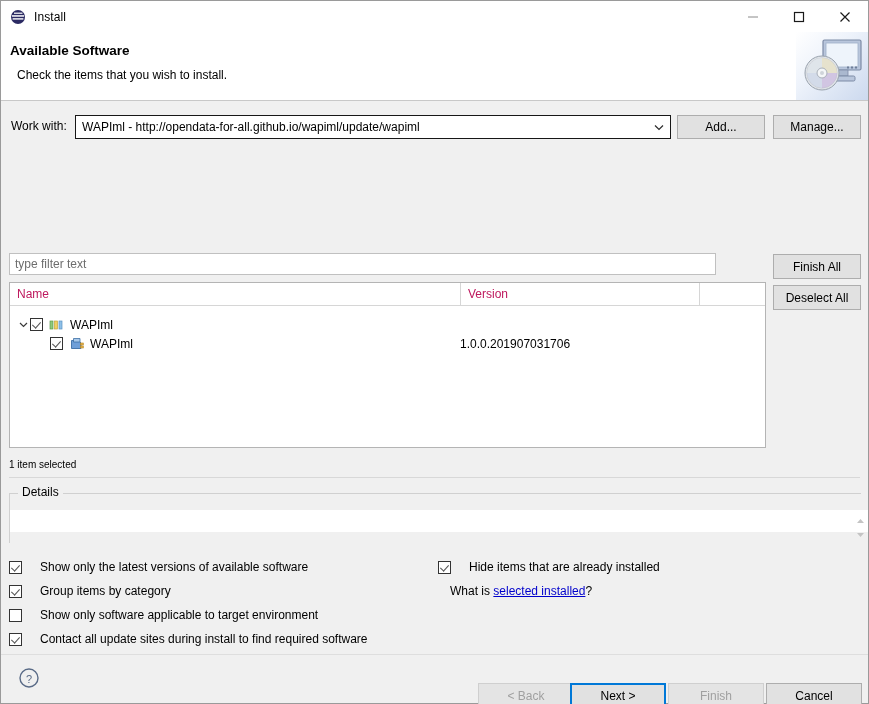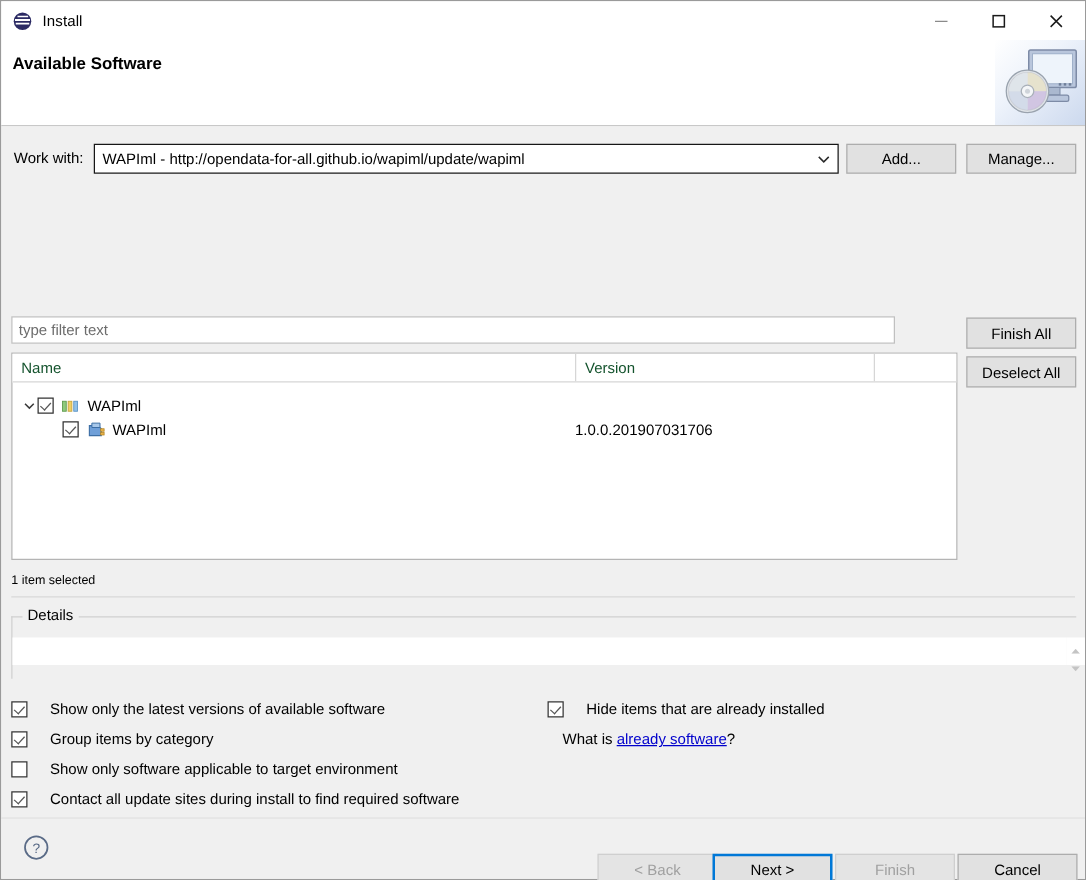--- a/index.html
+++ b/index.html
@@ -219,21 +219,21 @@
     border-bottom: 1px solid #d6d6d6;
     position: relative;
     background: #fff;
   }
   .th {
     position: absolute;
     top: 0;
     height: 22px;
     line-height: 22px;
     font-size: 12px;
-    color: #14532d;
+    color: #be185d;
     padding-left: 7px;
     box-sizing: border-box;
   }
   .th-name { left: 0; width: 450px; }
   .th-version { left: 450px; width: 239px; border-left: 1px solid #d6d6d6; }
   .th-spacer { left: 689px; width: 67px; border-left: 1px solid #d6d6d6; }
 
   .tree-rows {
     position: relative;
   }
@@ -473,20 +473,21 @@
       <div class="win-btn">
         <svg width="12" height="12" viewBox="0 0 12 12">
             <path d="M1.5 1.5l9 9M10.5 1.5l-9 9" stroke="#1a1a1a" stroke-width="1.2"></path>
           </svg>
       </div>
     </div>
   </div>
 
   <div class="header">
     <div class="header-title">Available Software</div>
+    <div class="header-sub">Check the items that you wish to install.</div>
     <div class="header-graphic">
       <svg width="72" height="68" viewBox="0 0 72 68">
 
         <rect x="27" y="8" width="38" height="30" rx="1.5" fill="#b9c6dc" stroke="#7d8ba6" stroke-width="1.2"></rect>
         <rect x="30" y="11" width="32" height="24" fill="#eef4fb" stroke="#9fb0c9" stroke-width="0.8"></rect>
         <rect x="40" y="38" width="12" height="6" fill="#aab8cf" stroke="#7d8ba6" stroke-width="0.8"></rect>
         <rect x="33" y="44" width="26" height="5" rx="1.5" fill="#b9c6dc" stroke="#7d8ba6" stroke-width="1"></rect>
         <rect x="51" y="34.5" width="2" height="2" fill="#6f7f99"></rect>
         <rect x="55" y="34.5" width="2" height="2" fill="#6f7f99"></rect>
         <rect x="59" y="34.5" width="2" height="2" fill="#6f7f99"></rect>
@@ -611,21 +612,21 @@
       <div class="cb checked"></div>
       <div class="opt-label">Contact all update sites during install to find required software</div>
     </div>
 
     <div class="opt opt-r1">
       <div class="cb checked"></div>
       <div class="opt-label">Hide items that are already installed</div>
     </div>
 
     <div class="whatis">
-      <span>What is </span><span class="link">already software</span><span>?</span>
+      <span>What is </span><span class="link">selected installed</span><span>?</span>
     </div>
 
     <div class="footer-sep"></div>
     <div class="footer">
       <span class="help-icon">
         <svg width="22" height="22" viewBox="0 0 22 22">
           <circle cx="11" cy="11" r="9" fill="none" stroke="#5a6b87" stroke-width="1.4"></circle>
           <text x="11" y="15.5" font-family="Liberation Sans, sans-serif" font-size="11" text-anchor="middle" fill="#5a6b87">?</text>
         </svg>
       </span>

